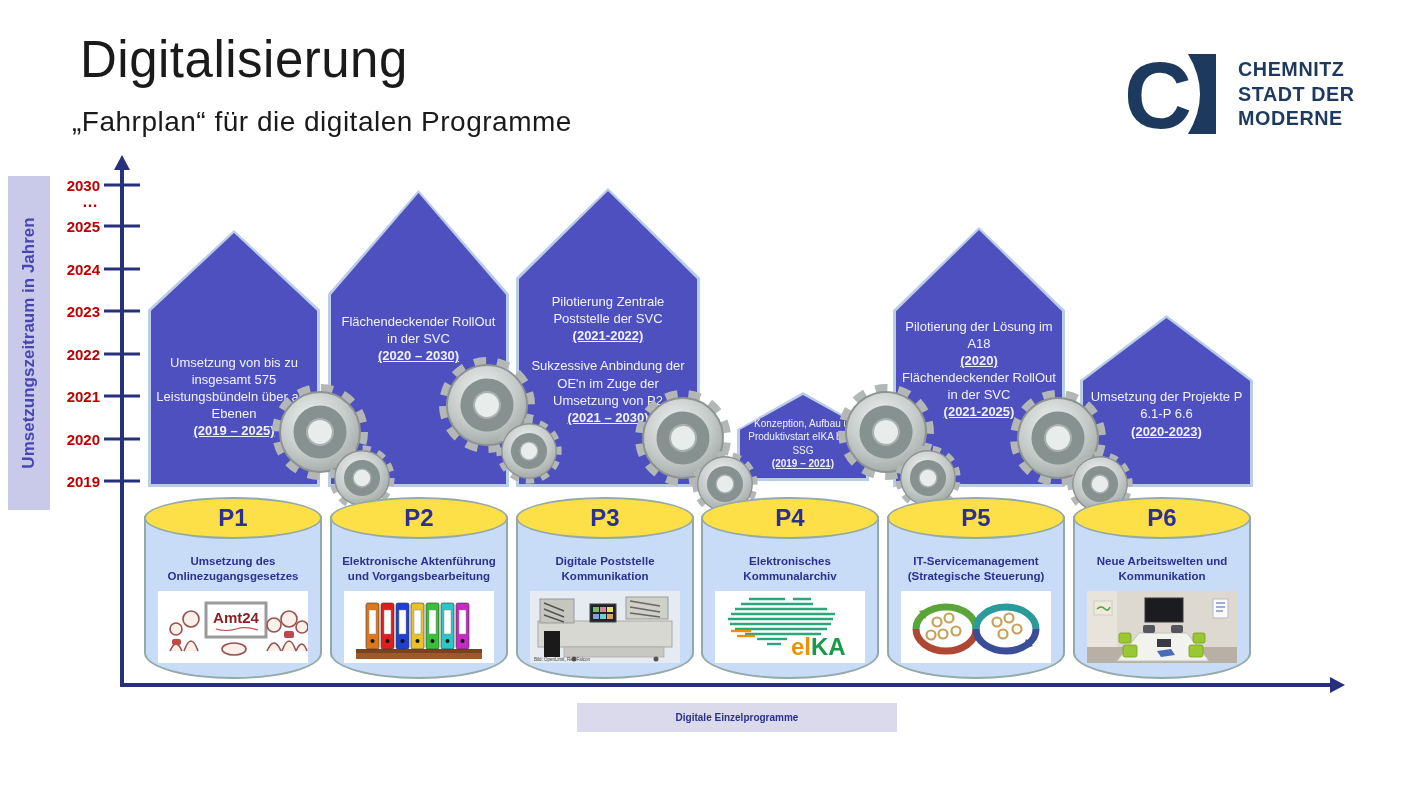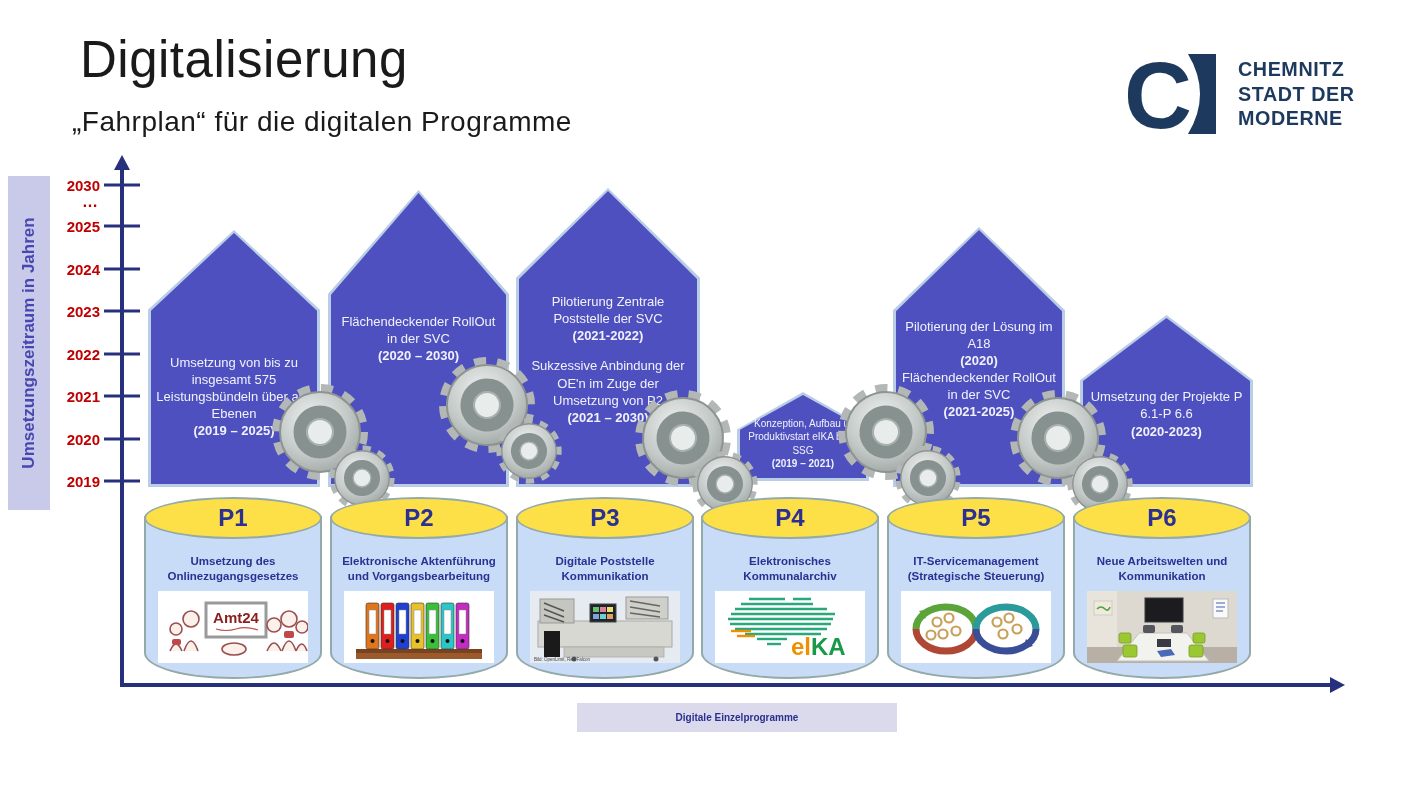--- a/index.html
+++ b/index.html
@@ -24,21 +24,21 @@
   .yaxis-label-box span{transform:rotate(-90deg);white-space:nowrap;font-weight:700;font-size:17px;color:#4747b0;}
   .xaxis-label-box{position:absolute;left:577px;top:703px;width:320px;height:29px;background:#dadaec;display:flex;align-items:center;justify-content:center;z-index:1;}
   .xaxis-label-box span{font-weight:700;font-size:10px;color:#2b2f90;}
 
   
   .house{position:absolute;z-index:2;}
   .house-border{position:absolute;inset:0;background:#b9cde6;clip-path:polygon(50% 0,100% var(--s),100% 100%,0 100%,0 var(--s));}
   .house-fill{position:absolute;inset:3px;background:#4e50bf;clip-path:polygon(50% 0,100% var(--s),100% 100%,0 100%,0 var(--s));}
   .house-text{position:absolute;inset:0;display:flex;flex-direction:column;align-items:center;justify-content:center;padding-left:7px;padding-right:7px;z-index:3;}
   .hline{display:block;text-align:center;color:#f1f1fb;font-size:13px;line-height:1.32;}
-  .hdate{font-weight:700;}
+  .hdate{font-weight:700;text-decoration:underline;}
   .hline:empty{display:none;}
   .seg2{margin-top:13px;}
   .house.small .hline{font-size:10px;line-height:1.35;}
 
   
   .gears{position:absolute;z-index:3;}
 
   
   .cyl{position:absolute;top:497px;width:178px;height:182px;z-index:6;}
   .cyl-body{position:absolute;top:19px;left:0;right:0;bottom:0;background:#c8dcf8;border:2px solid #93aaa8;border-top:none;border-radius:0 0 89px 89px / 0 0 26px 26px;z-index:1;}

